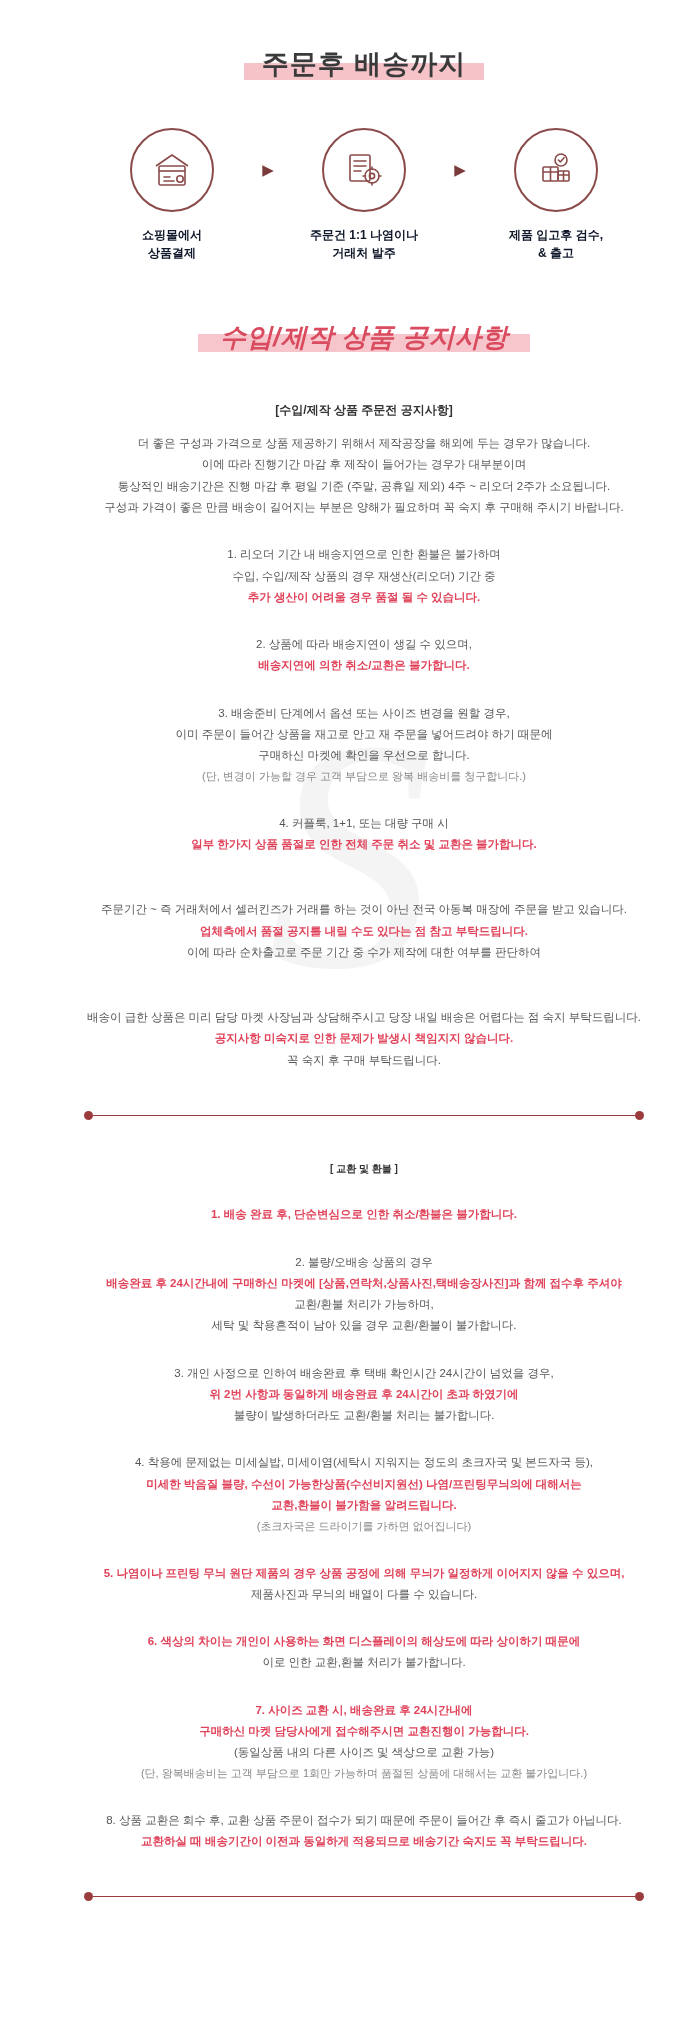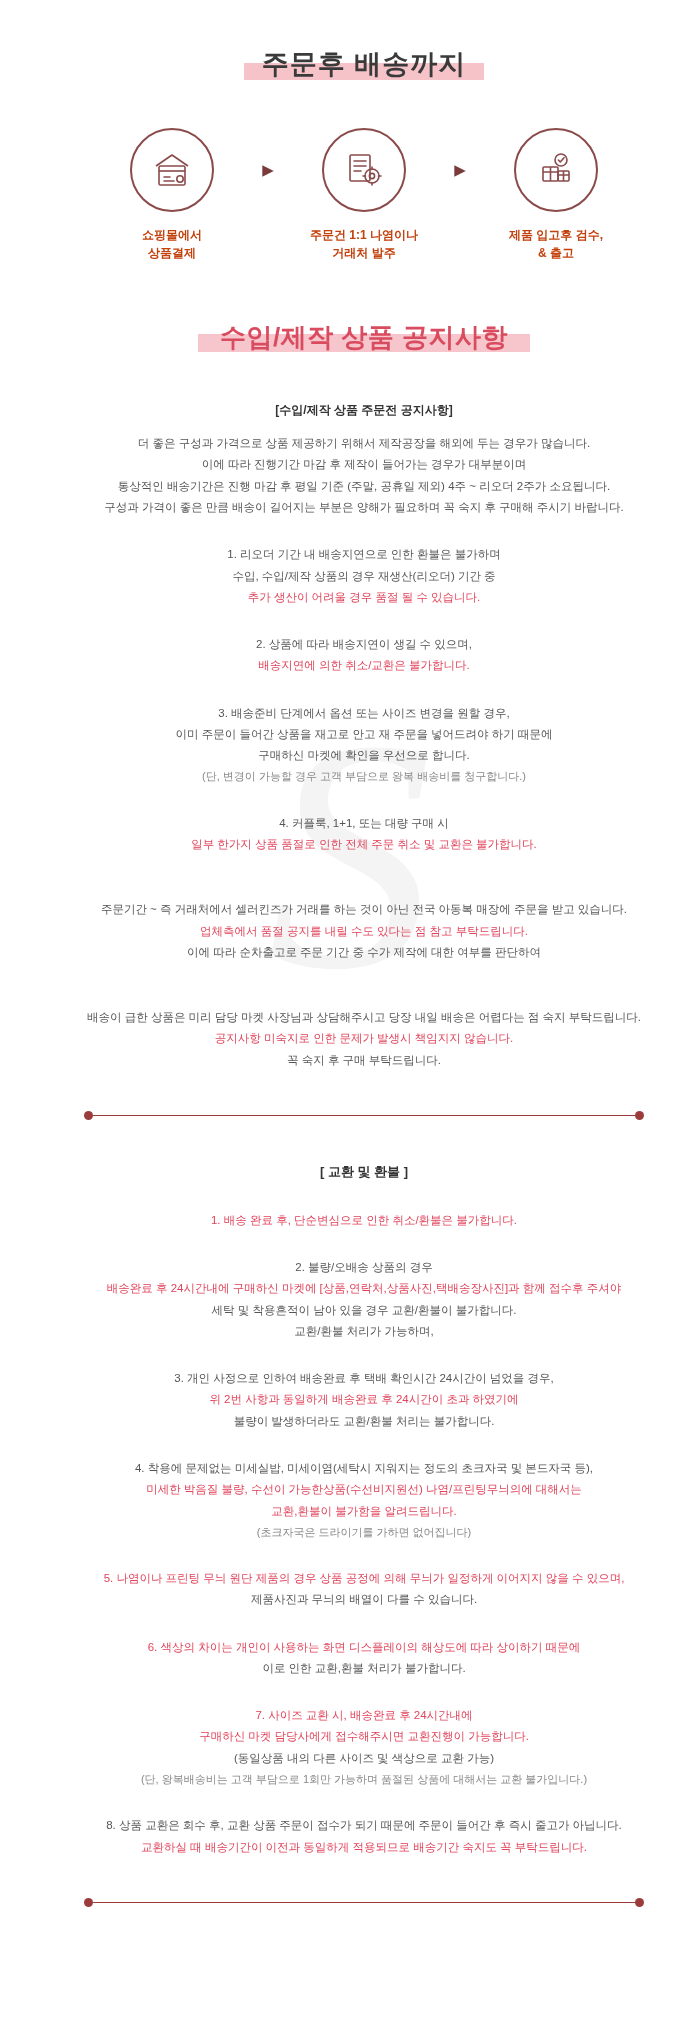--- a/index.html
+++ b/index.html
@@ -84,21 +84,21 @@
     display: flex;
     align-items: center;
     justify-content: center;
     background: #fff;
   }
   .step-circle svg { display: block; }
   .step-label {
     margin-top: 14px;
     font-size: 12px;
     line-height: 1.5;
-    color: #c2410c;
+    color: #0f172a;
     white-space: pre-line;
     font-weight: bold;
   }
   .arrow {
     width: 42px;
     display: flex;
     align-items: center;
     justify-content: center;
     height: 84px;
     color: #7a3b3b;
@@ -107,20 +107,21 @@
 
   
   .section-title {
     text-align: center;
     margin-top: 58px;
   }
   .section-title .wrap {
     display: inline-block;
     position: relative;
     padding: 0 22px;
+    font-style: italic;
   }
   .section-title .hl {
     position: absolute;
     left: 0; right: 0;
     bottom: 3px;
     height: 18px;
     background: #f7c6cc;
     z-index: 0;
   }
   .section-title h2 {
@@ -142,21 +143,21 @@
     padding: 0 48px;
   }
   .block.mt-lg { margin-top: 44px; }
   .block .hd {
     font-weight: bold;
     color: #333;
     font-size: 12px;
     margin-bottom: 12px;
   }
   .ln { display: block; }
-  .ln.bred { color: #e0435a; font-weight: normal; }
+  .ln.bred { color: #e0435a; font-weight: bold; }
   .ln.small { font-size: 11px; color: #888; }
 
   
   .divider {
     margin: 40px auto;
     width: 560px;
     position: relative;
     height: 9px;
   }
   .divider .line {
@@ -172,21 +173,21 @@
     width: 9px; height: 9px;
     border-radius: 50%;
     background: #9c3b3b;
   }
   .divider .dot.l { left: 0; }
   .divider .dot.r { right: 0; }
 
   
   .bracket-head {
     text-align: center;
-    font-size: 13px;
+    font-size: 10px;
     font-weight: bold;
     color: #333;
     margin-bottom: 22px;
   }
   .group { margin-top: 26px; }
 </style>
 </head>
 <body>
 
 <div class="page">
@@ -311,22 +312,22 @@
     <div class="block">
       <div class="bracket-head">[ 교환 및 환불 ]</div>
 
       <div class="group">
         <span class="ln bred">1. 배송 완료 후, 단순변심으로 인한 취소/환불은 불가합니다.</span>
       </div>
 
       <div class="group">
         <span class="ln">2. 불량/오배송 상품의 경우</span>
         <span class="ln bred">배송완료 후 24시간내에 구매하신 마켓에 [상품,연락처,상품사진,택배송장사진]과 함께 접수후 주셔야</span>
+        <span class="ln">교환/환불 처리가 가능하며,</span>
         <span class="ln">세탁 및 착용흔적이 남아 있을 경우 교환/환불이 불가합니다.</span>
-        <span class="ln">교환/환불 처리가 가능하며,</span>
       </div>
 
       <div class="group">
         <span class="ln">3. 개인 사정으로 인하여 배송완료 후 택배 확인시간 24시간이 넘었을 경우,</span>
         <span class="ln bred">위 2번 사항과 동일하게 배송완료 후 24시간이 초과 하였기에</span>
         <span class="ln">불량이 발생하더라도 교환/환불 처리는 불가합니다.</span>
       </div>
 
       <div class="group">
         <span class="ln">4. 착용에 문제없는 미세실밥, 미세이염(세탁시 지워지는 정도의 초크자국 및 본드자국 등),</span>

